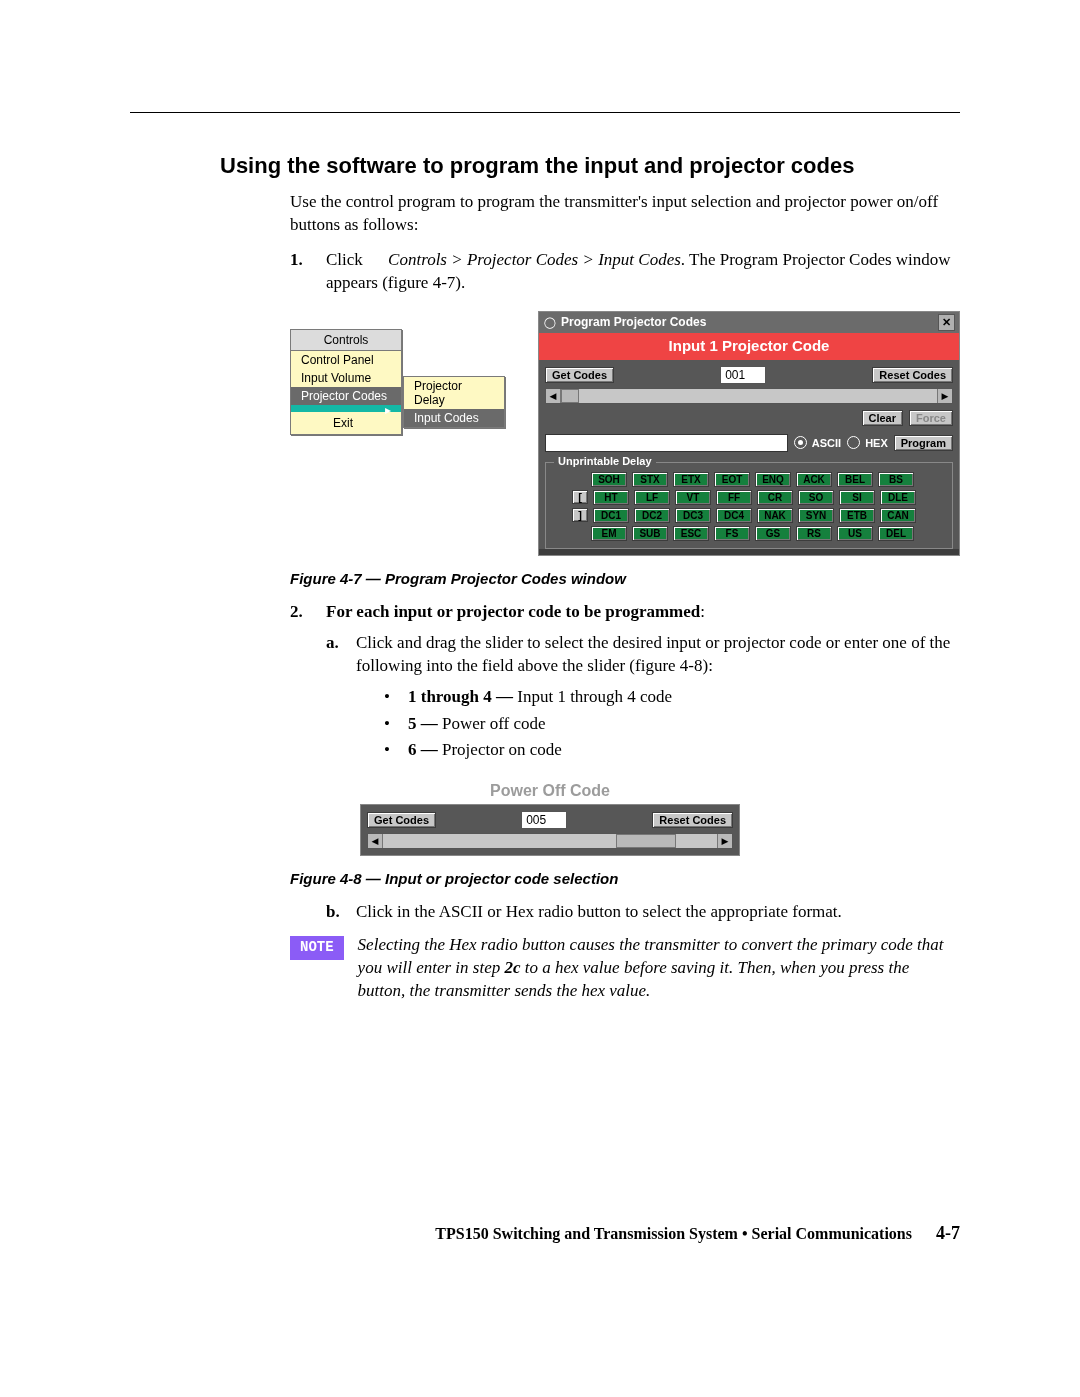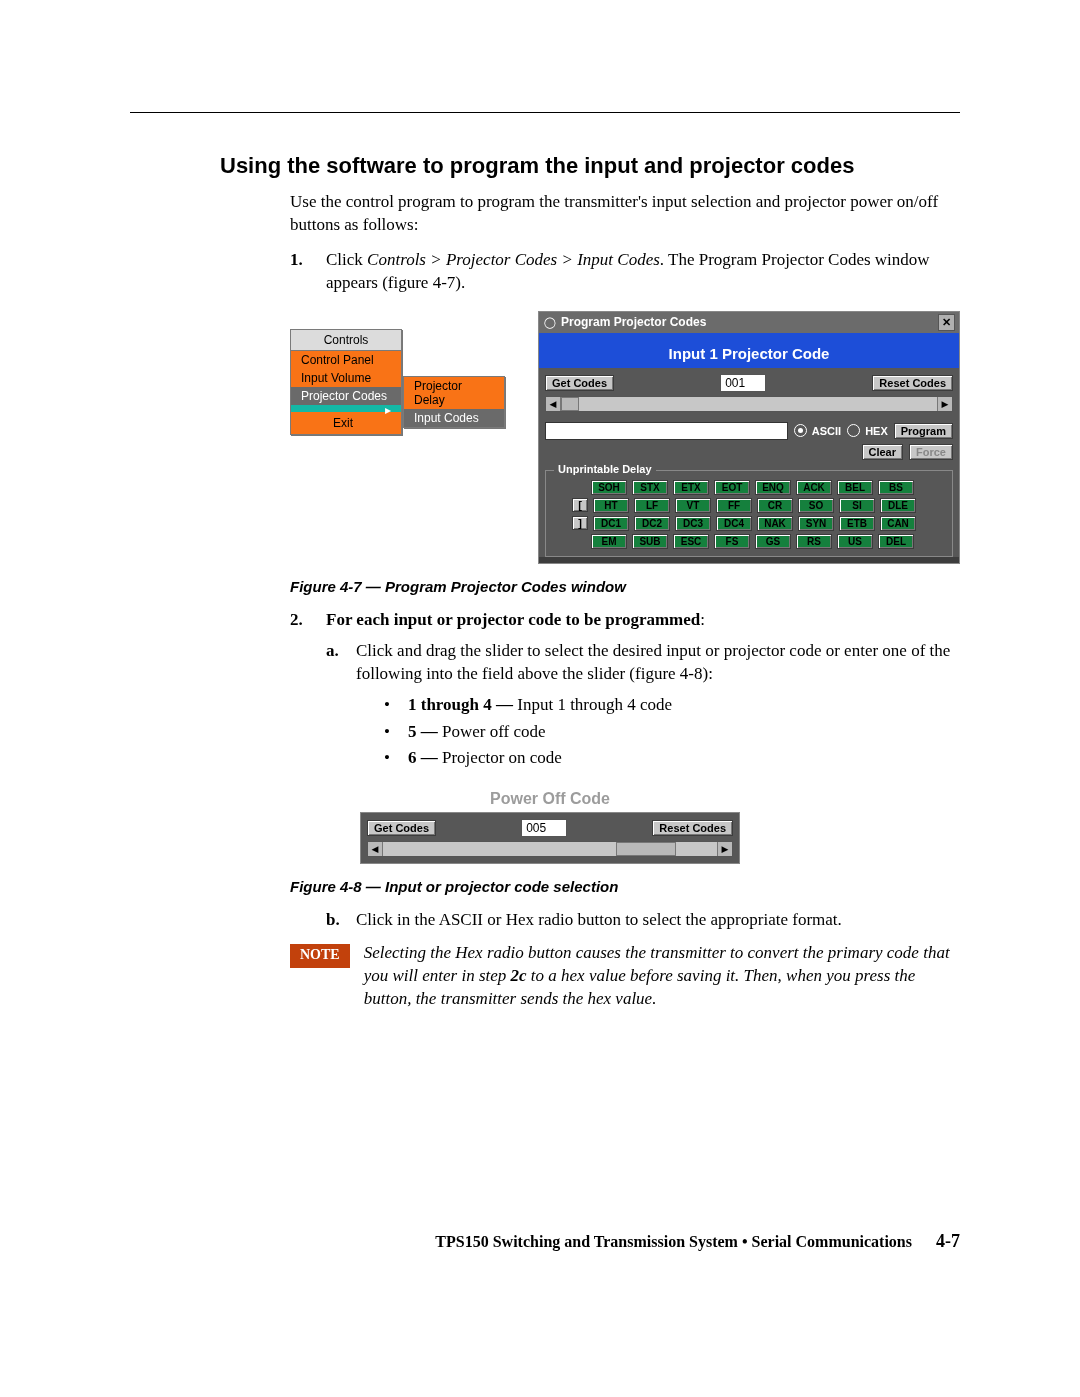--- a/index.html
+++ b/index.html
@@ -33,21 +33,21 @@
   .step-row {
     display: flex;
     margin: 10px 0 8px 0;
   }
   .step-num {
     width: 36px;
     flex-shrink: 0;
     font-weight: bold;
   }
   .step-body { flex: 1; }
-  .italic { font-style: italic; }
+  .italic { font-style: italic; margin-left: 21px; }
   .bold { font-weight: bold; }
   .figure-caption {
     font-family: Verdana, Arial, sans-serif;
     font-weight: bold;
     font-style: italic;
     font-size: 15px;
     margin: 14px 0 14px 160px;
   }
   .sub-row {
     display: flex;
@@ -61,23 +61,23 @@
   .bullet-row {
     display: flex;
     margin: 4px 0 4px 28px;
   }
   .bullet-mark { width: 24px; flex-shrink: 0; }
   .note-row {
     display: flex;
     margin: 10px 0 10px 0;
   }
   .note-badge {
-    background: #c2410c;
+    background: #8b5cf6;
     color: #fff;
-    font-family: Liberation Serif, serif;
+    font-family: Liberation Mono, monospace;
     font-weight: bold;
     font-size: 14px;
     padding: 2px 10px;
     height: 20px;
     flex-shrink: 0;
     margin-right: 14px;
     margin-top: 2px;
   }
   .note-body {
     flex: 1;
@@ -91,21 +91,21 @@
   }
   .menu-col {
     display: flex;
     flex-direction: column;
     margin-top: 18px;
   }
   .menu-box {
     font-family: Arial, sans-serif;
     font-size: 12px;
     border: 1px solid #7a7a7a;
-    background: #f97316;
+    background: #fef9c3;
     box-shadow: 1px 1px 0 #777;
   }
   .menu-title {
     display: block;
     border-bottom: 1px solid #7a7a7a;
     padding: 3px 10px;
     text-align: center;
     background: #dcdcdc;
   }
   .menu-item {
@@ -150,22 +150,22 @@
   .cw-close {
     background: #b0b0b0; color: #000;
     width: 15px; height: 15px; display: inline-flex;
     align-items: center; justify-content: center;
     border: 1px solid #555; font-weight: bold; font-size: 11px;
   }
   .cw-header {
     text-align: center;
     font-weight: bold;
     font-size: 15px;
-    padding: 12px 0 6px 0;
-    background: #1d4ed8;
+    padding: 4px 0 6px 0;
+    background: #ef4444;
   }
   .cw-controls-row {
     display: flex;
     align-items: center;
     justify-content: space-between;
     padding: 6px 6px 4px 6px;
     gap: 6px;
     background: #575757;
   }
   .btn3d {
@@ -345,38 +345,38 @@
           <span class="btn3d">Get Codes</span>
           <span class="txt-field">001</span>
           <span class="btn3d">Reset Codes</span>
         </div>
         <div class="slider-track">
           <span class="slider-arrow">◀</span>
           <span class="slider-thumb" style="left:15px;"></span>
           <span class="slider-arrow right">▶</span>
         </div>
 
+        <div class="text-entry-row" style="justify-content:flex-end;padding-top:0;">
+          <span class="btn3d">Clear</span>
+          <span class="btn3d disabled">Force</span>
+        </div>
         <div class="text-entry-row">
           <div class="big-input"></div>
           <span style="display:inline-flex;align-items:center;gap:3px;">
             <span class="radio-dot sel"></span>
             <span class="radio-lab">ASCII</span>
           </span>
           <span style="display:inline-flex;align-items:center;gap:3px;">
             <span class="radio-dot"></span>
             <span class="radio-lab">HEX</span>
           </span>
           <div class="btn-col">
             <span class="btn3d">Program</span>
           </div>
         </div>
-        <div class="text-entry-row" style="justify-content:flex-end;padding-top:0;">
-          <span class="btn3d">Clear</span>
-          <span class="btn3d disabled">Force</span>
-        </div>
 
         <div class="fieldset-line">
           <span class="fieldset-legend">Unprintable Delay</span>
           <div class="code-grid-row">
             <span class="lead-cell"></span>
             <span class="code-cell">SOH</span>
             <span class="code-cell">STX</span>
             <span class="code-cell">ETX</span>
             <span class="code-cell">EOT</span>
             <span class="code-cell">ENQ</span>

